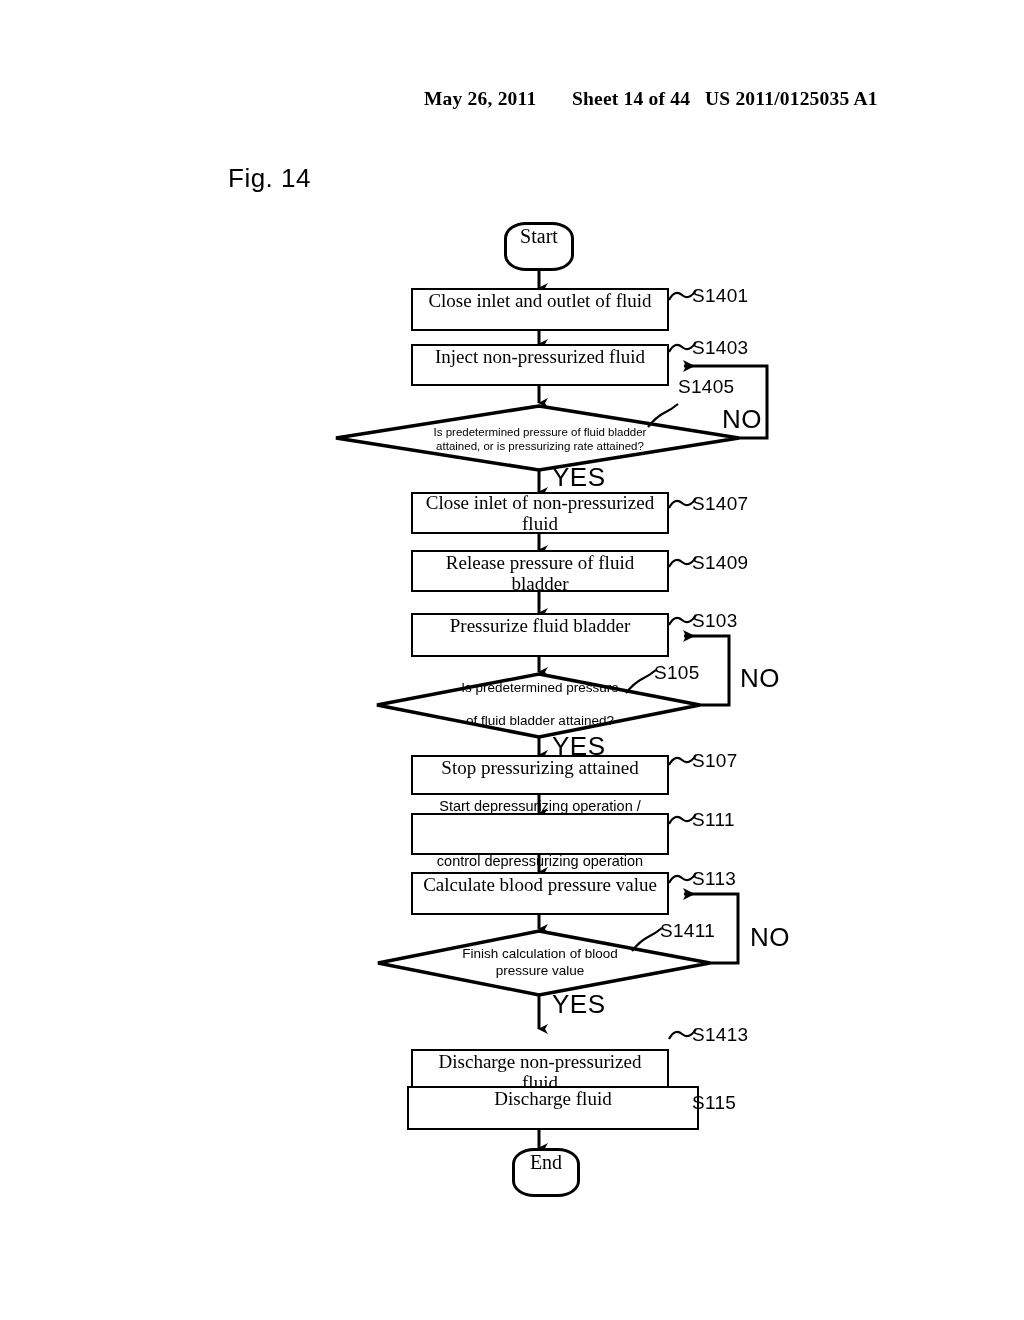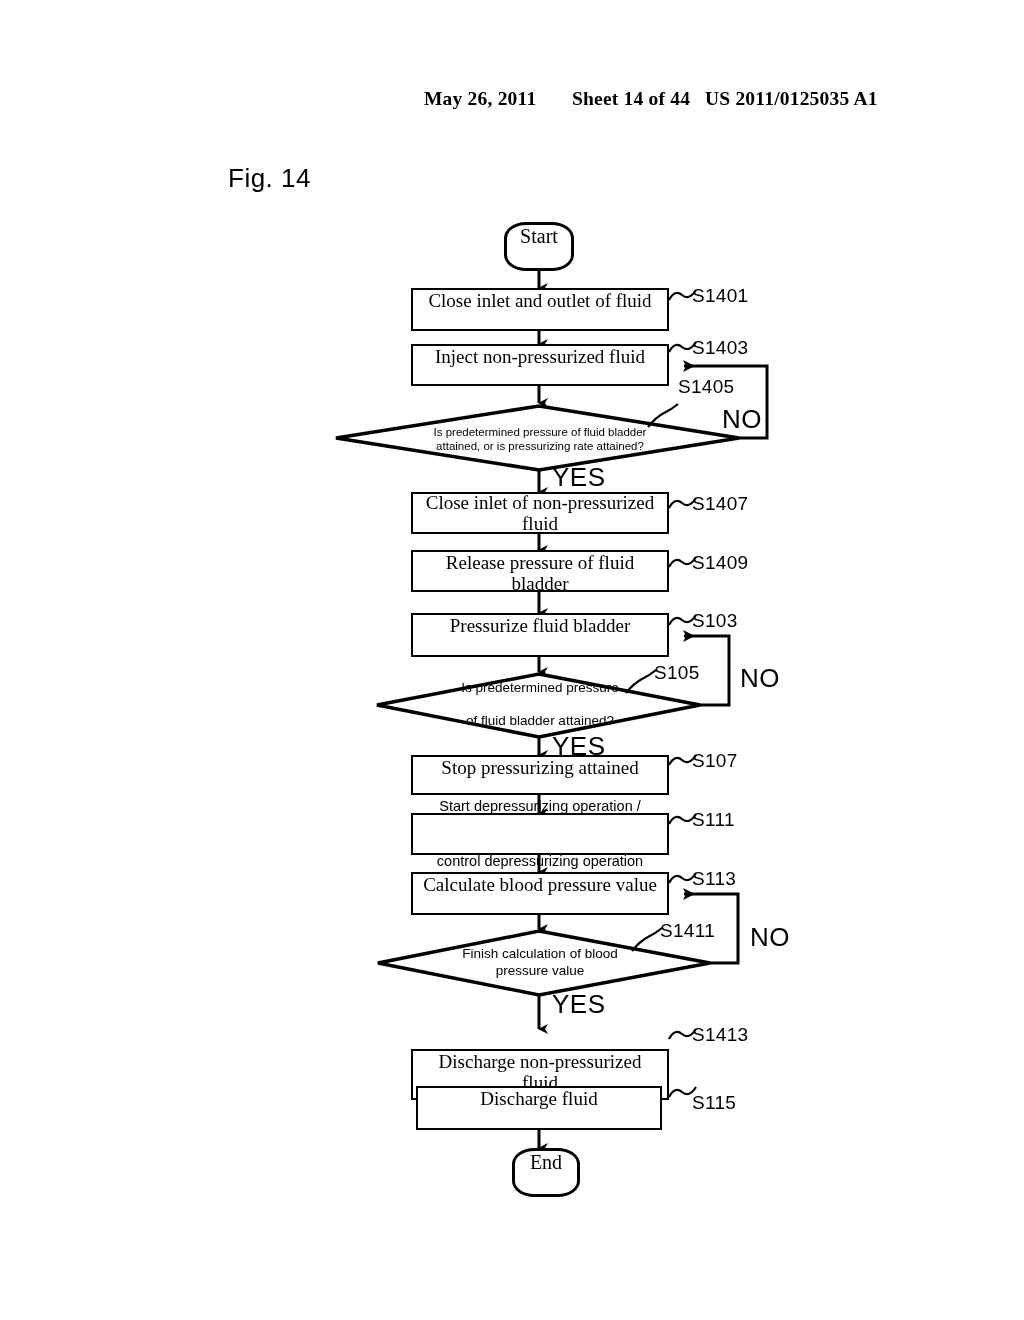--- a/index.html
+++ b/index.html
@@ -272,20 +272,20 @@
 </div>
 <div class="step-tag" style="left:660px; top:920px;">S1411</div>
 <div class="branch-label" style="left:750px; top:922px;">NO</div>
 <div class="branch-label" style="left:552px; top:989px;">YES</div>
 
 <div class="node proc" style="left:411px; top:1029px; width:258px; height:51px;margin-top:20px;">
   <span>Discharge non-pressurized fluid</span>
 </div>
 <div class="step-tag" style="left:692px; top:1024px;">S1413</div>
 
-<div class="node proc" style="left:416px; top:1086px; width:246px; height:44px;">
+<div class="node proc" style="left:407px; top:1086px; width:292px; height:44px;">
   <span>Discharge fluid</span>
 </div>
 <div class="step-tag" style="left:692px; top:1082px;margin-top:10px;">S115</div>
 
 <div class="node terminal" style="left:512px; top:1148px; width:68px; height:49px;">
   <span>End</span>
 </div>
 
 </body></html>

